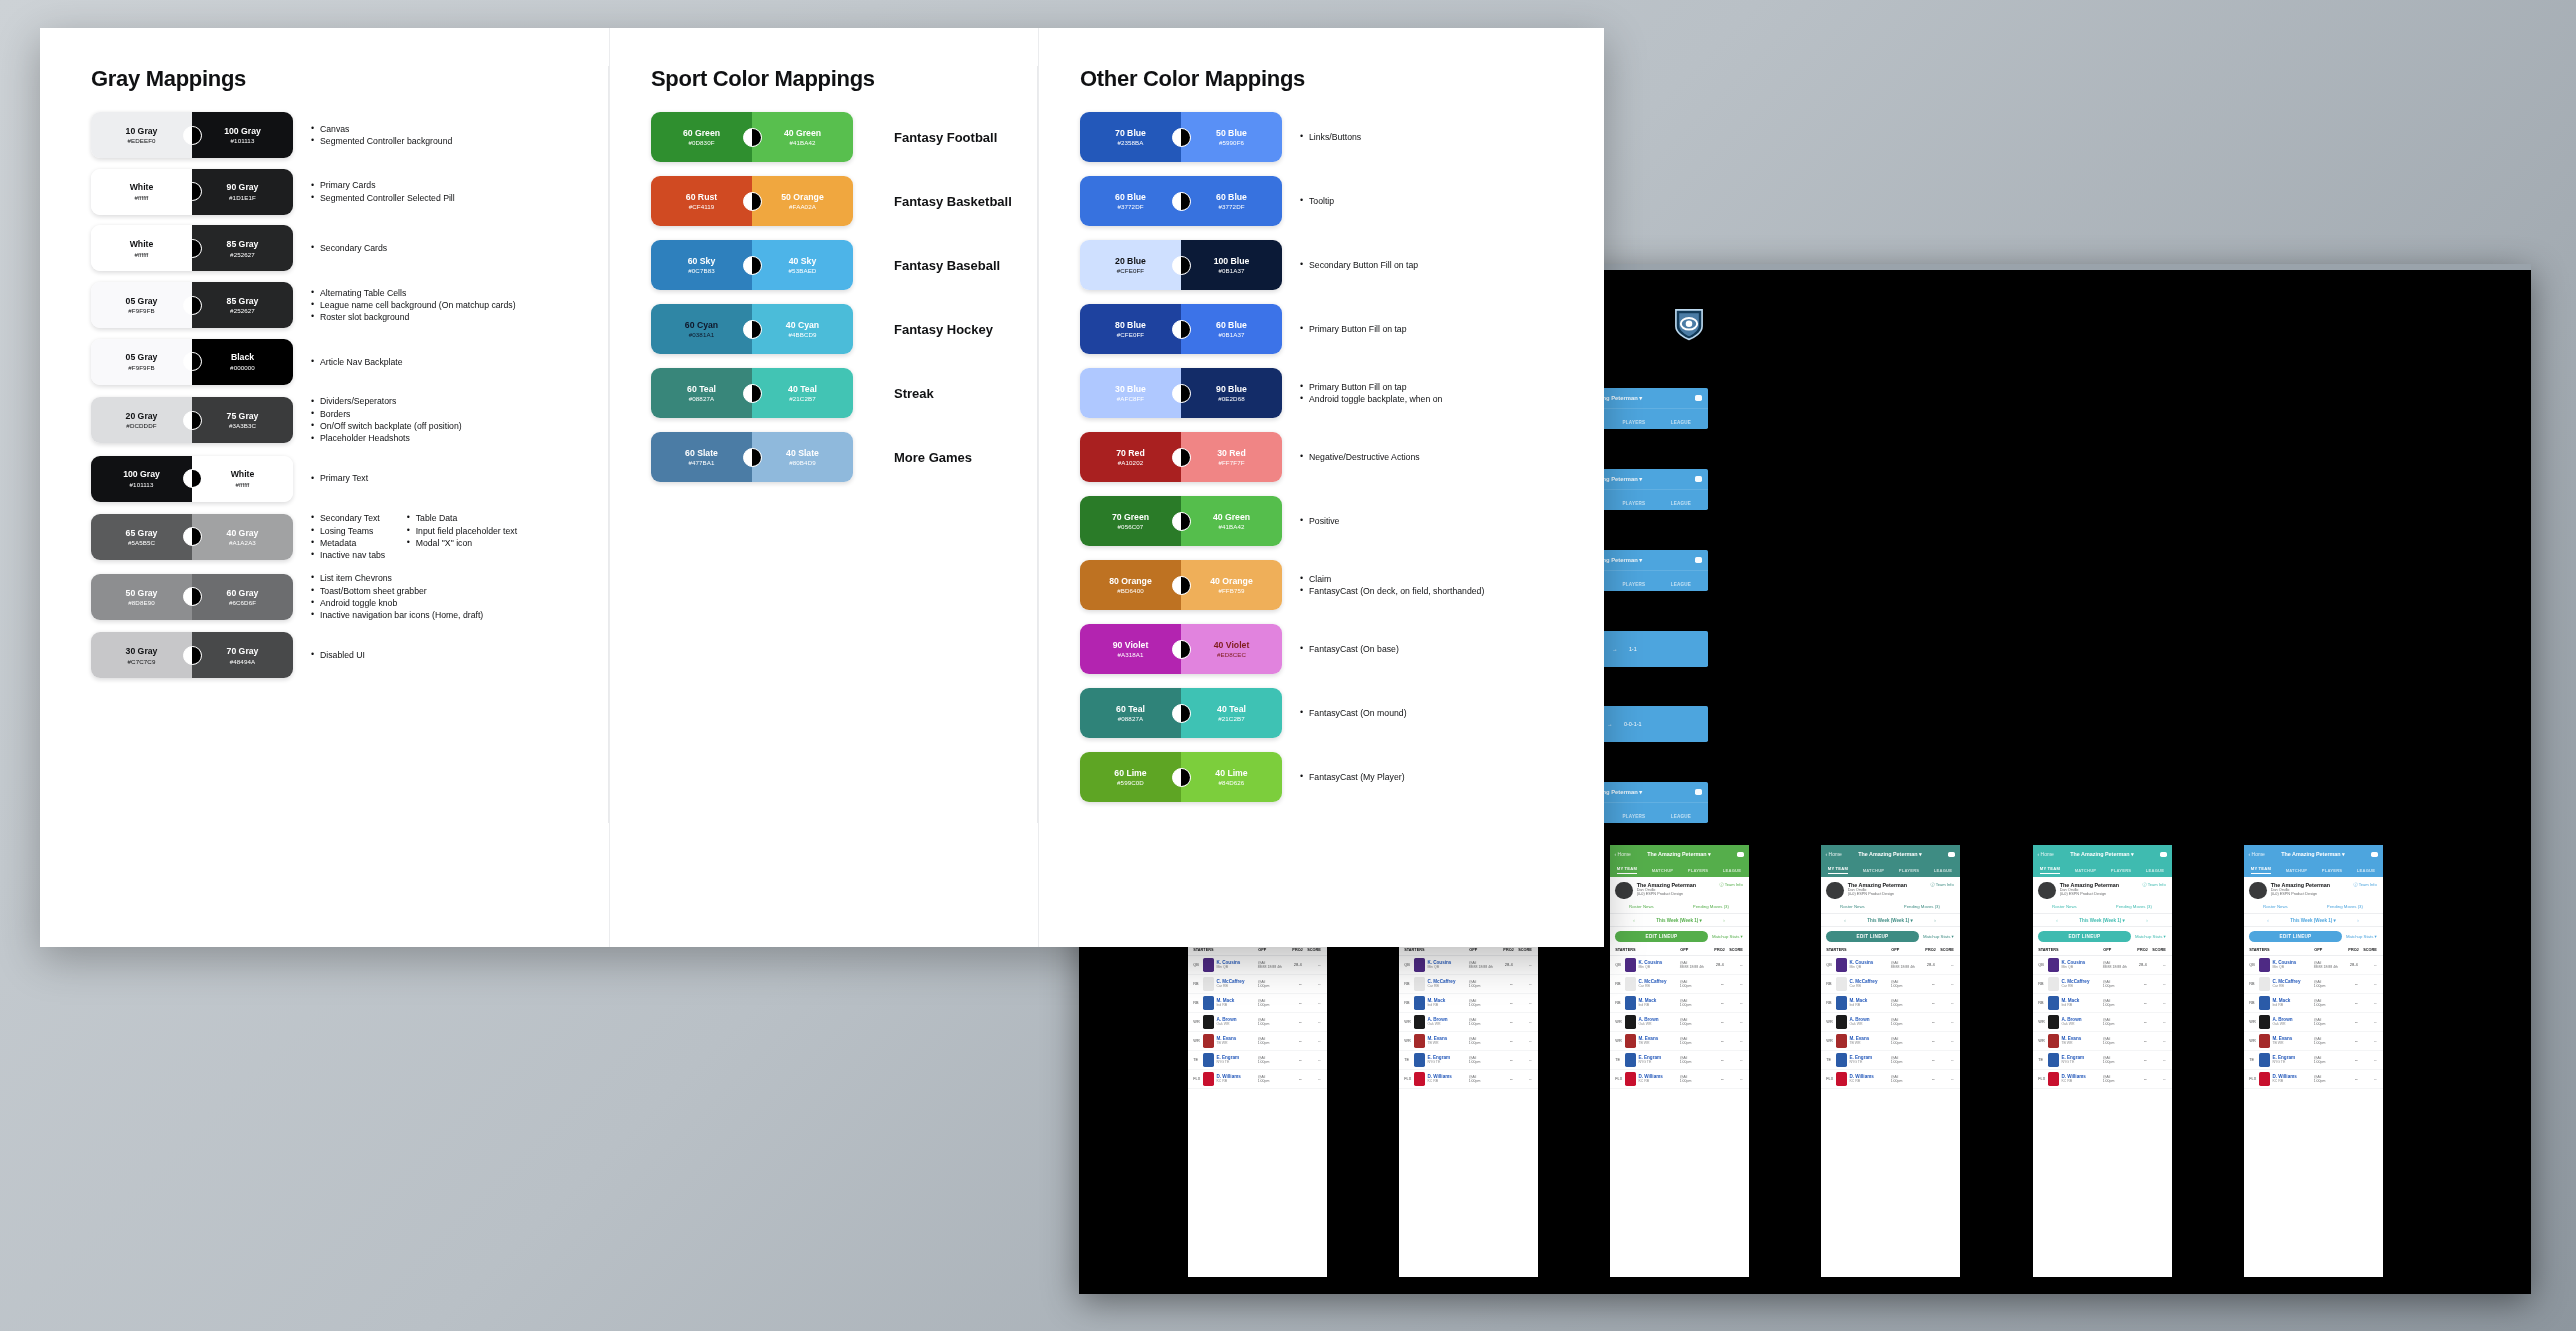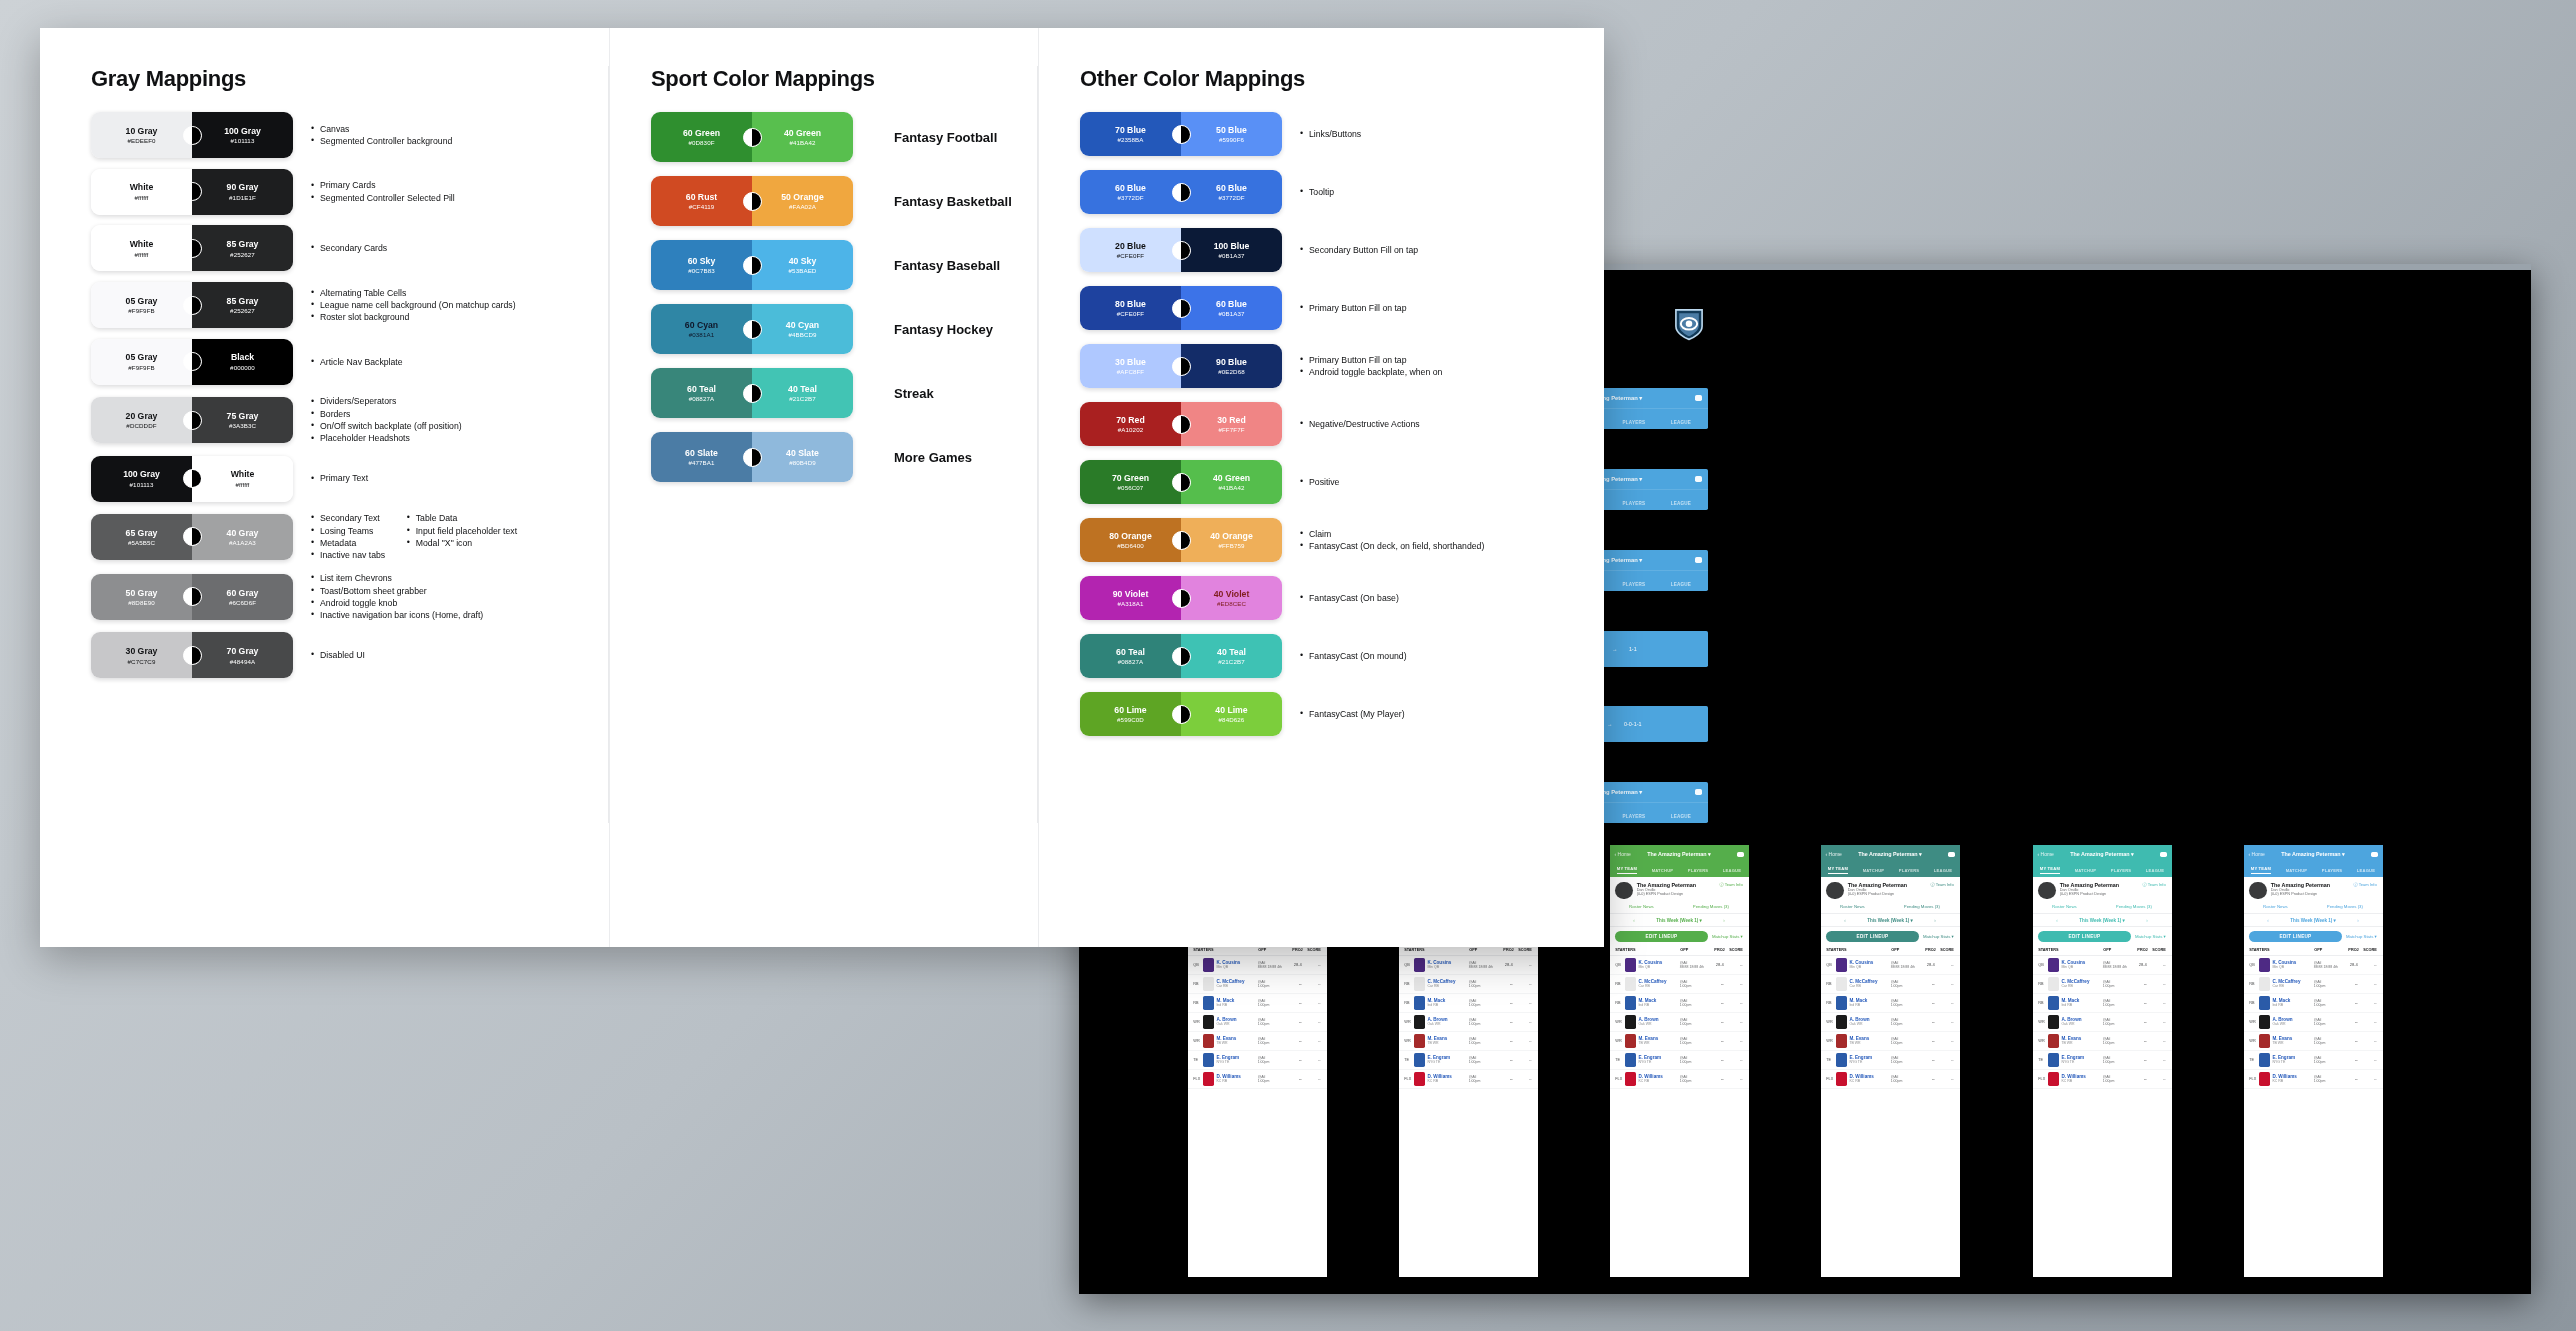--- a/index.html
+++ b/index.html
@@ -159,21 +159,21 @@
 
   .swatch {
     position: relative;
     display:flex;
     border-radius: 9px;
     box-shadow: 0 1.7px 4.1px rgba(16,17,19,.14);
     flex: 0 0 auto;
   }
   .swatch.sz-gray  { width: 202px; height: 46px; }
   .swatch.sz-sport { width: 202px; height: 50px; }
-  .swatch.sz-other { width: 202px; height: 44px; }
+  .swatch.sz-other { width: 202px; height: 50px; }
   .half {
     flex:1; display:flex; flex-direction:column;
     align-items:center; justify-content:center; overflow:hidden;
   }
   .half.L { border-radius: 9px 0 0 9px; }
   .half.R { border-radius: 0 9px 9px 0; }
   .sw-name { font-size: 8.7px; font-weight: 700; line-height:1.15; }
   .sw-hex  { font-size: 6.2px; font-weight: 400; margin-top:1.7px; letter-spacing:0.1px; }
 
   

